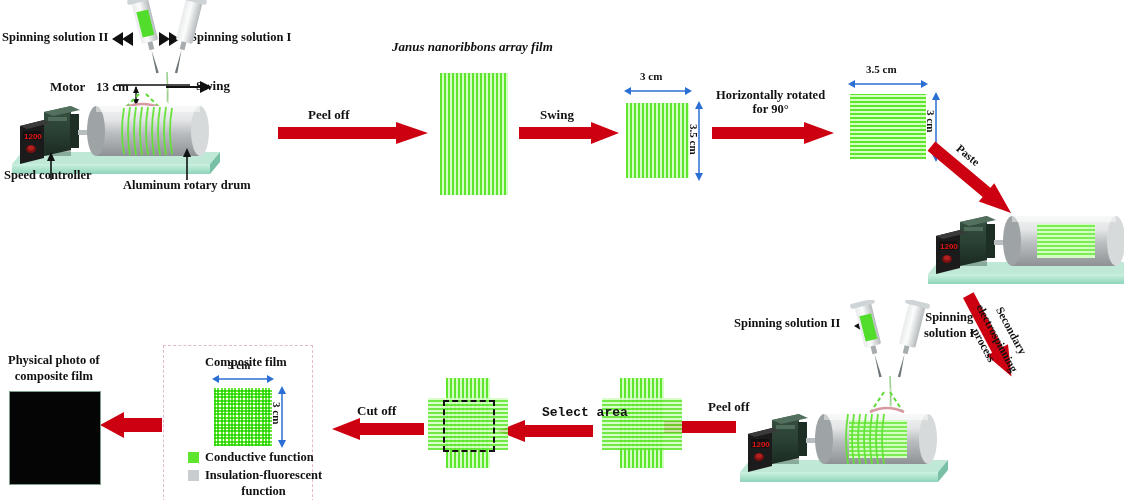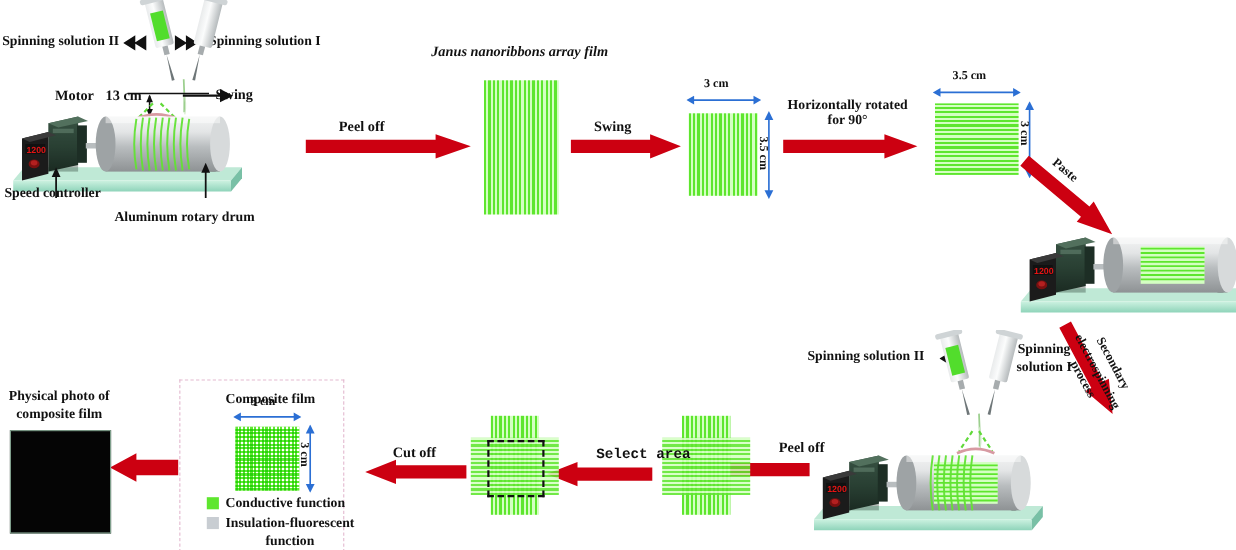--- a/index.html
+++ b/index.html
@@ -159,21 +159,21 @@
 
 <svg style="position:absolute;left:44px;top:152px;" width="14" height="28">
   <line x1="7" y1="28" x2="7" y2="8" stroke="#111" stroke-width="1.6"></line>
   <path d="M7 0 L3 9 L11 9 Z" fill="#111"></path>
 </svg>
 <svg style="position:absolute;left:180px;top:148px;" width="14" height="32">
   <line x1="7" y1="32" x2="7" y2="8" stroke="#111" stroke-width="1.6"></line>
   <path d="M7 0 L3 9 L11 9 Z" fill="#111"></path>
 </svg>
 <div class="lbl f12" style="left:4px;top:168px;">Speed controller</div>
-<div class="lbl f12" style="left:104px;top:178px;margin-top:12px;">Aluminum rotary drum</div>
+<div class="lbl f12" style="left:123px;top:178px;">Aluminum rotary drum</div>
 
 <div class="lbl f13" style="left:308px;top:108px;">Peel off</div>
 <div class="rarrow" style="left:278px;top:122px;">
   <svg width="150" height="22">
     <path d="M0 5 L118 5 L118 0 L150 11 L118 22 L118 17 L0 17 Z" fill="#cc0011"></path>
   </svg>
 </div>
 
 <div class="lbl f13" style="left:392px;top:40px;font-style:italic;">Janus nanoribbons array film</div>
 <div class="film vstripe" style="left:440px;top:73px;width:68px;height:122px;"></div>

